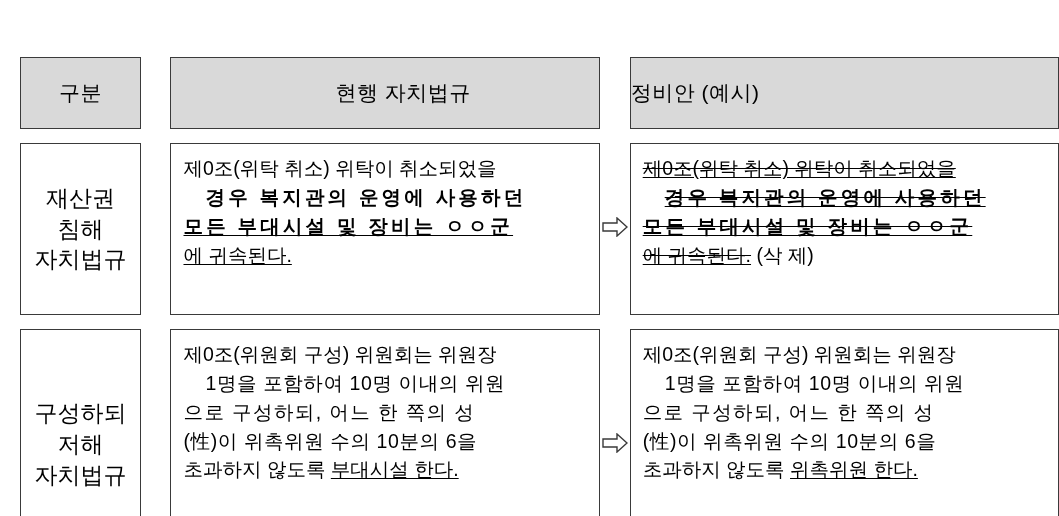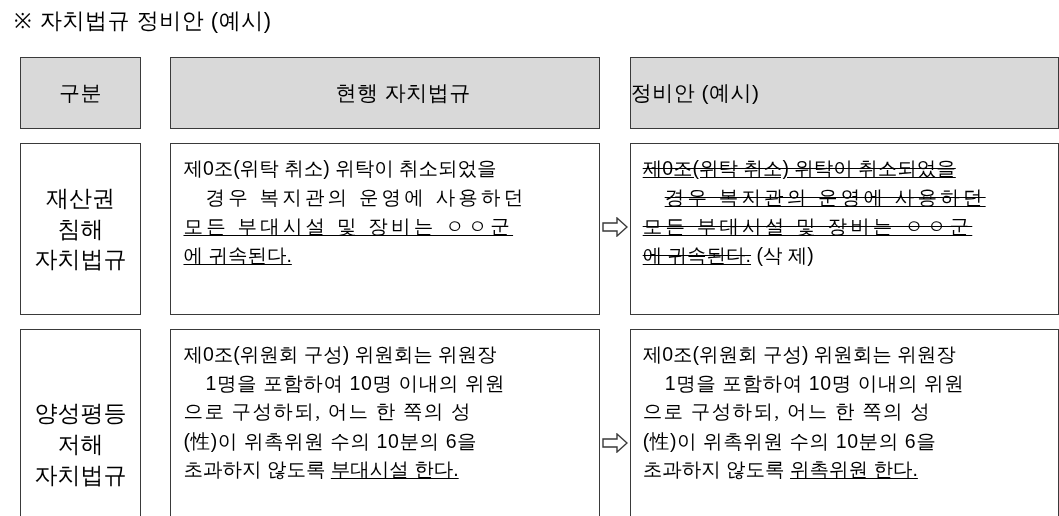--- a/index.html
+++ b/index.html
@@ -92,45 +92,42 @@
     text-justify: inter-character;
   }
   .body-cell .cell-box .ln {
     display: block;
     white-space: nowrap;
   }
   .u  { text-decoration: underline; text-underline-offset: 2px; }
   .stu { text-decoration: underline line-through; text-underline-offset: 2px; }
 
   .sp2 { letter-spacing: 0.6px; }
-  .wide { letter-spacing: 1.4px; font-family: Liberation Serif, serif; }
-  .xwide { letter-spacing: 3.2px; }
+  .wide { letter-spacing: 1.4px; }
+  .xwide { letter-spacing: 3.2px; font-weight: bold; }
 
   
   .arrow-td {
     width: 30px;
     text-align: center;
     vertical-align: middle;
   }
   .arrow {
     display: inline-block;
     width: 26px;
     height: 20px;
     position: relative;
   }
   .arrow svg { display: block; }
 </style>
 </head>
 <body>
 
 <div class="page">
 
-  <div class="doc-title">
-    <span class="mark">※</span><span>자치법규 정비안 (예시)</span>
-  </div>
 
   <table class="tbl">
 
     <tbody>
         <tr class="hdr">
       <td class="w-cat h-hdr">
         <div class="cell-box h-hdr" style="display:flex;align-items:center;justify-content:center;">
           <span>구분</span>
         </div>
       </td>
@@ -186,21 +183,21 @@
       </td>
     </tr>
 
     <tr>
       <td class="row-gap-td" colspan="5"></td>
     </tr>
 
     <tr>
       <td class="w-cat h-row2 cat">
         <div class="cell-box h-row2">
-          <span>양성평등</span>
+          <span>구성하되</span>
           <span>저해</span>
           <span>자치법규</span>
         </div>
       </td>
       <td class="col-gap"></td>
       <td class="w-body h-row2 body-cell">
         <div class="cell-box h-row2">
           <span class="ln">제0조(위원회 구성) 위원회는 위원장</span>
           <span class="ln sp2" style="padding-left:22px;">1명을 포함하여 10명 이내의 위원</span>
           <span class="ln wide">으로 구성하되, 어느 한 쪽의 성</span>

